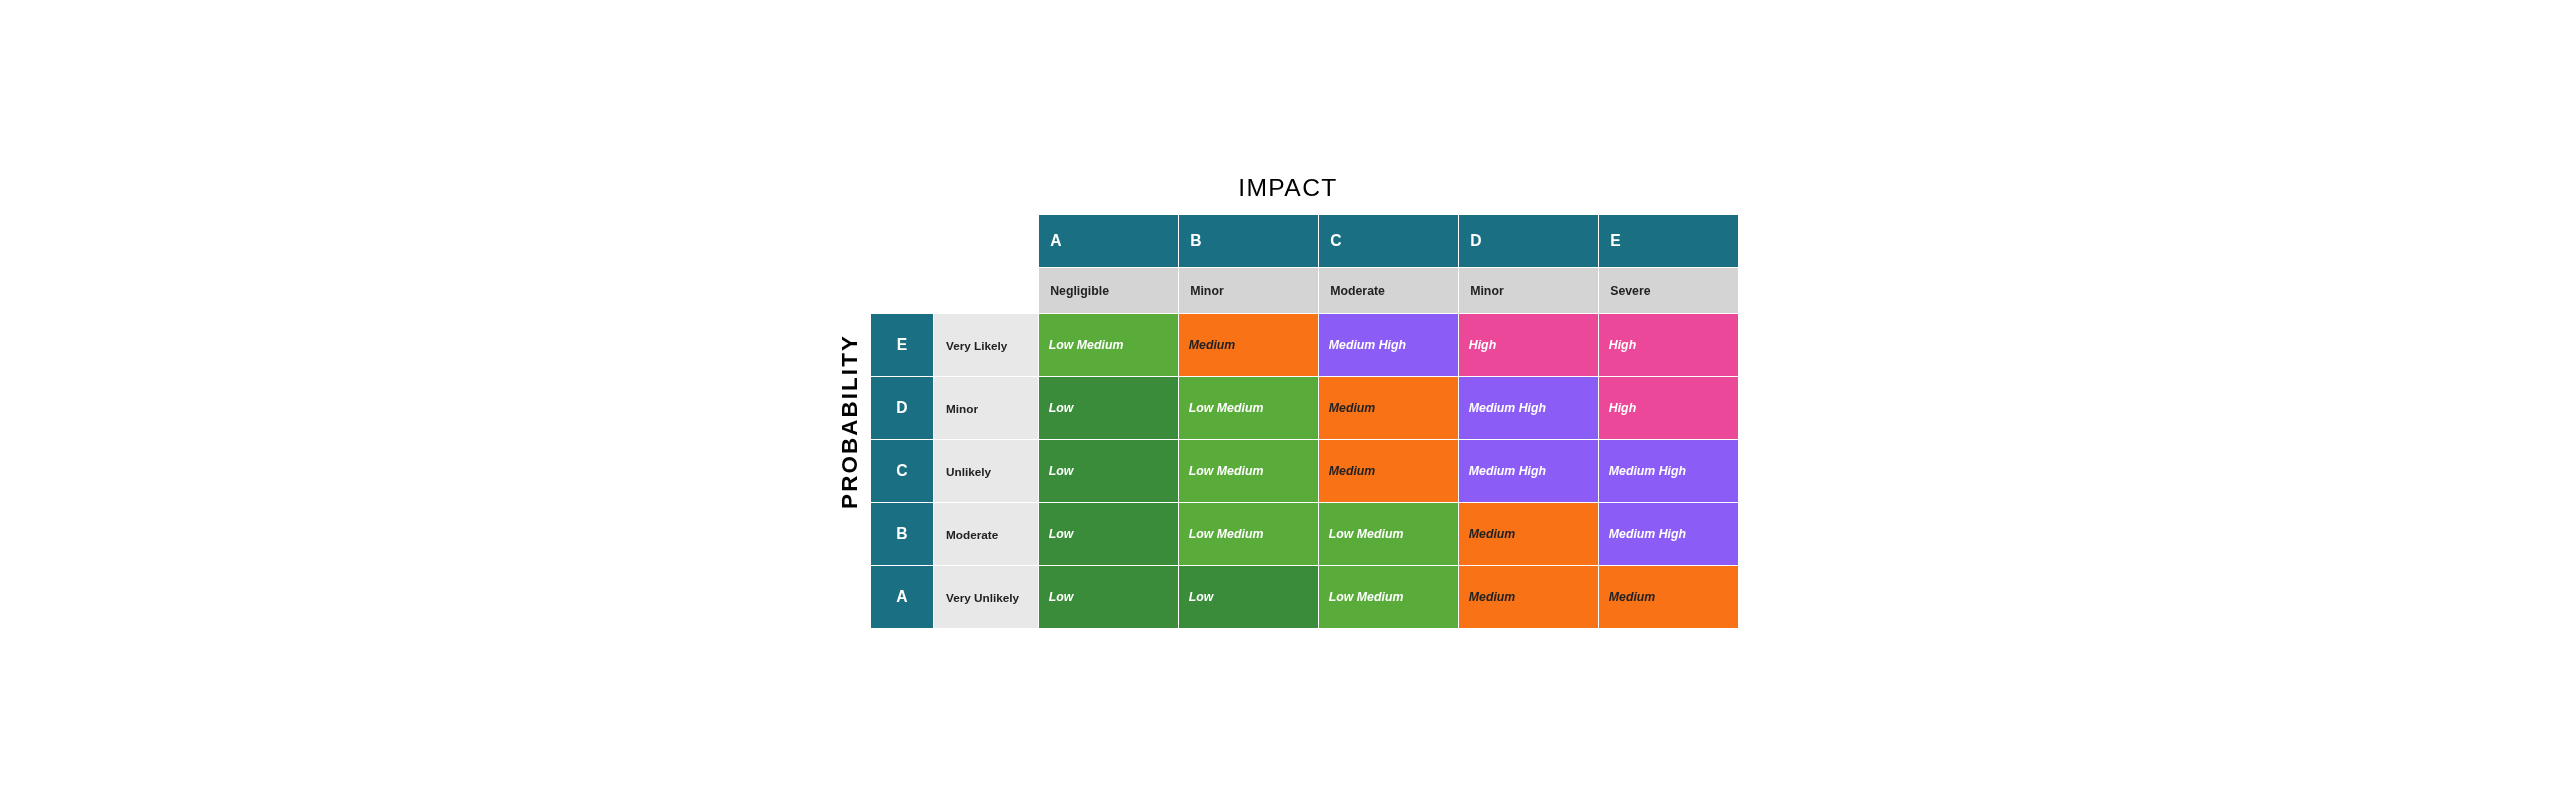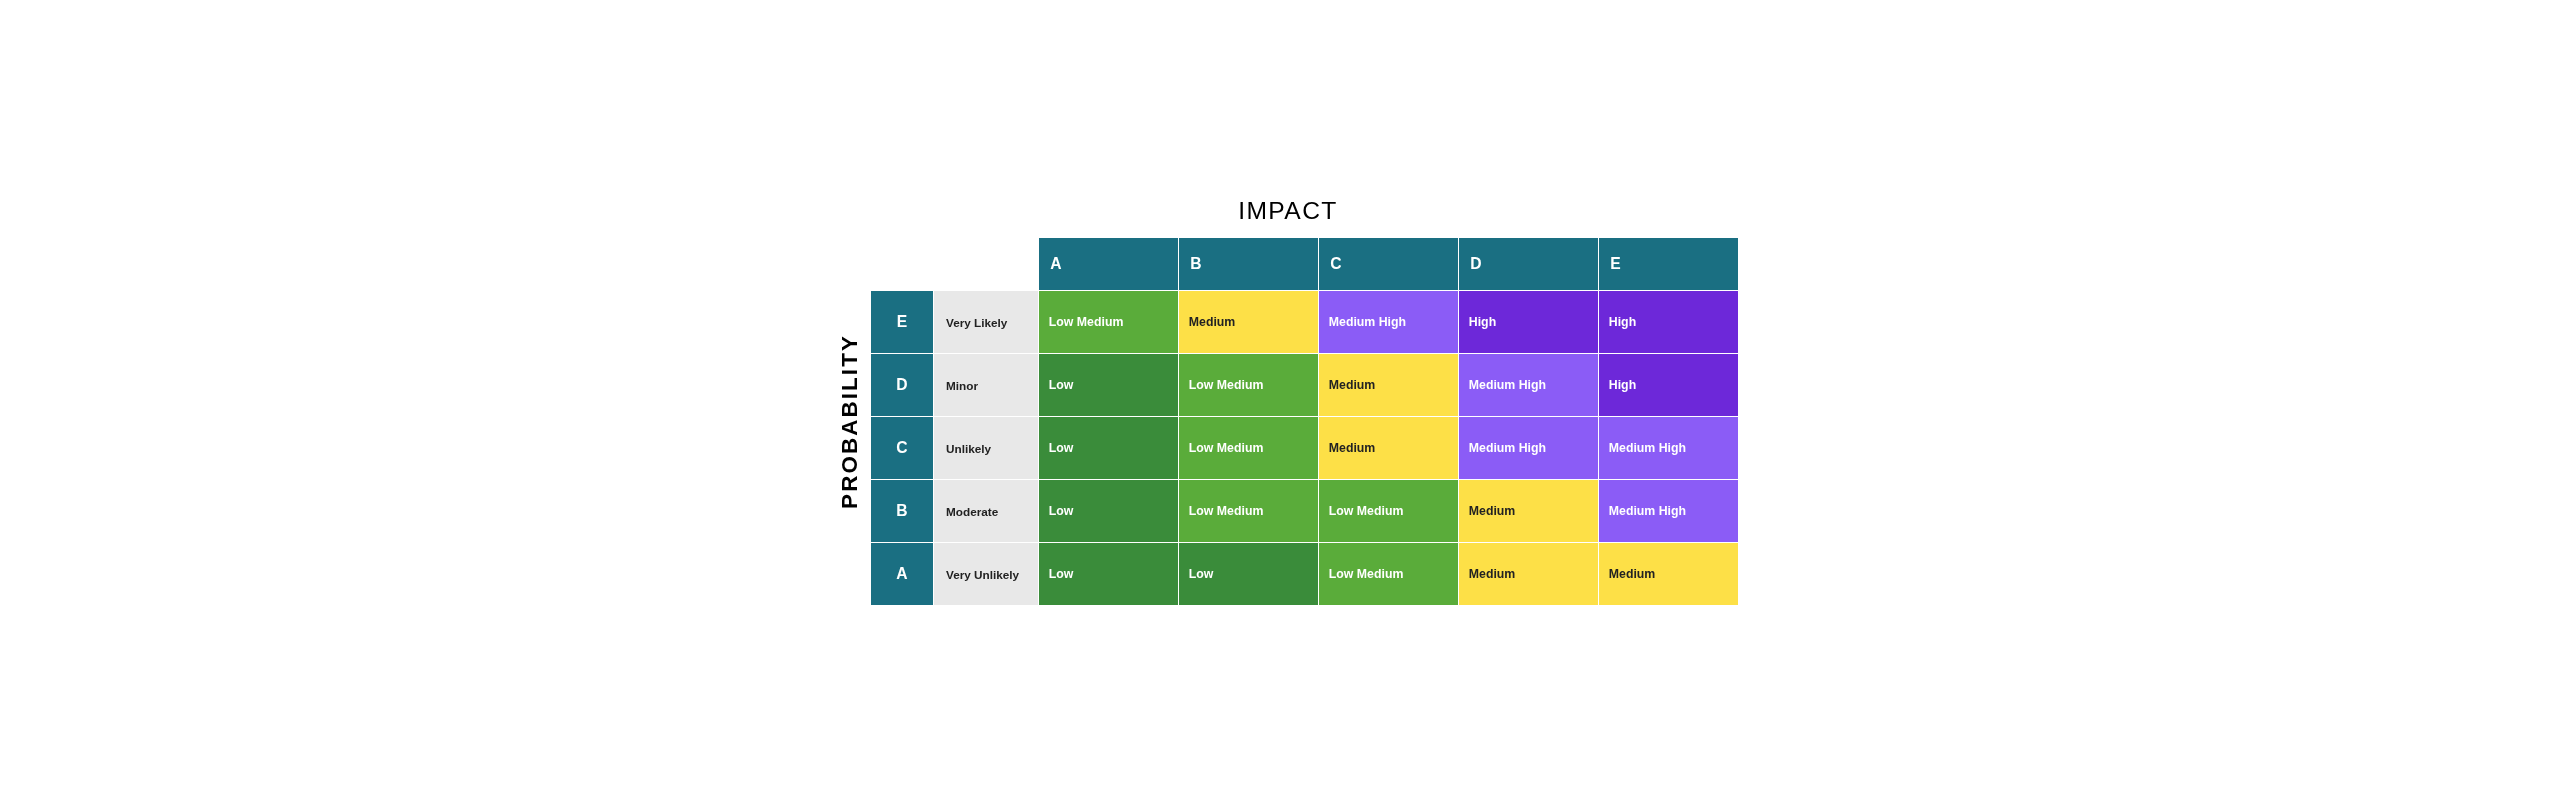--- a/index.html
+++ b/index.html
@@ -116,28 +116,29 @@
       border: none;
     }
 
     
     .risk-cell {
       font-size: 1.1rem;
       font-weight: 700;
       padding: 7px 9.8px;
       height: 63px;
       vertical-align: middle;
+      font-style: italic;
     }
 
     
     .color-low { background-color: #3a8c3a; color: #ffffff; }
     .color-low-medium { background-color: #5aac3a; color: #fff; }
-    .color-medium { background-color: #fde047; color: #222; }
+    .color-medium { background-color: #f97316; color: #222; }
     .color-medium-high { background-color: #8b5cf6; color: #fff; }
-    .color-high { background-color: #6d28d9; color: #fff; }
+    .color-high { background-color: #ec4899; color: #fff; }
   </style>
 </head>
 <body>
 
 <div class="outer-wrapper">
   <div class="impact-title">IMPACT</div>
 
   <div class="main-layout">
     <div class="probability-label">PROBABILITY</div>
 
@@ -157,20 +158,29 @@
           <tr>
             <td class="empty-cell"></td>
             <td class="empty-cell"></td>
             <th class="header-letter">A</th>
             <th class="header-letter">B</th>
             <th class="header-letter">C</th>
             <th class="header-letter">D</th>
             <th class="header-letter">E</th>
           </tr>
 
+          <tr>
+            <td class="empty-cell"></td>
+            <td class="empty-cell"></td>
+            <td class="subheader-cell">Negligible</td>
+            <td class="subheader-cell">Minor</td>
+            <td class="subheader-cell">Moderate</td>
+            <td class="subheader-cell">Minor</td>
+            <td class="subheader-cell">Severe</td>
+          </tr>
         </thead>
         <tbody id="risk-table-body">
 
         <tr>
               <td class="prob-letter-cell">E</td>
               <td class="prob-text-cell">Very Likely</td>
               <td class="risk-cell color-low-medium">Low Medium</td>
               <td class="risk-cell color-medium">Medium</td>
               <td class="risk-cell color-medium-high">Medium High</td>
               <td class="risk-cell color-high">High</td>

